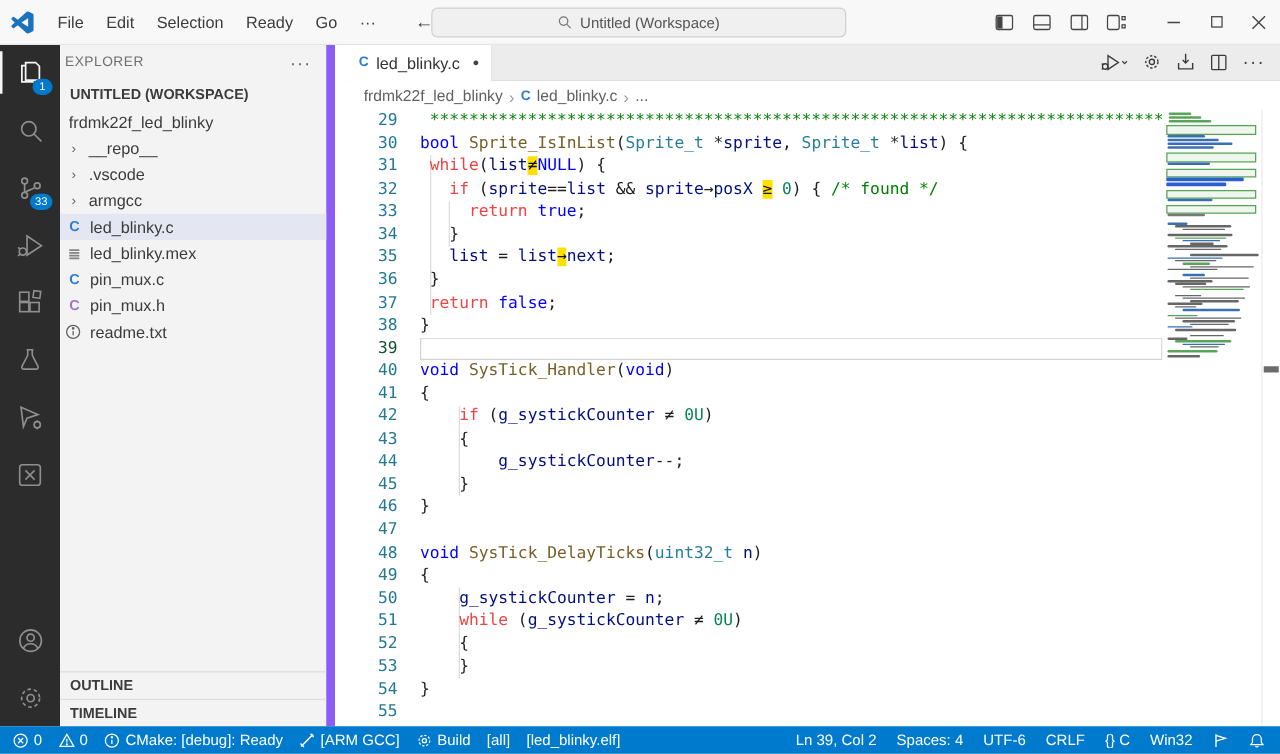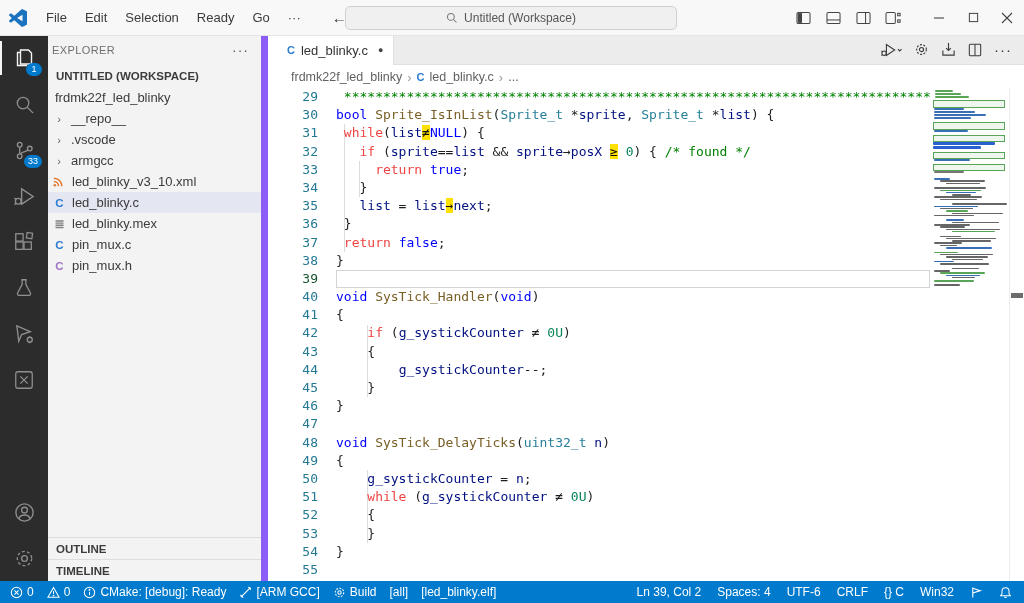--- a/index.html
+++ b/index.html
@@ -255,45 +255,45 @@
         <span>__repo__</span>
       </div>
       <div class="tree-row" style="padding-left: 20px;">
         <span class="tr-chev">›</span>
         <span>.vscode</span>
       </div>
       <div class="tree-row" style="padding-left: 20px;">
         <span class="tr-chev">›</span>
         <span>armgcc</span>
       </div>
-      <div class="tree-row" style="padding-left: 20px;">
-        <span class="tr-icon">
-          <svg width="13" height="13" viewBox="0 0 14 14" fill="none" stroke="#e37933" stroke-width="1.6">
-            <circle cx="3" cy="11" r="1.4" fill="#e37933" stroke="none"></circle>
-            <path d="M2 7a5 5 0 0 1 5 5"></path>
-            <path d="M2 3.4A8.6 8.6 0 0 1 10.6 12"></path>
-          </svg>
-        </span>
-        <span>led_blinky_v3_10.xml</span>
-      </div>
       <div class="tree-row selected" style="padding-left: 20px;">
         <span class="tr-icon ic-c-blue">C</span>
         <span>led_blinky.c</span>
       </div>
       <div class="tree-row" style="padding-left: 20px;">
         <span class="tr-icon ic-mex">≣</span>
         <span>led_blinky.mex</span>
       </div>
       <div class="tree-row" style="padding-left: 20px;">
         <span class="tr-icon ic-c-blue">C</span>
         <span>pin_mux.c</span>
       </div>
       <div class="tree-row" style="padding-left: 20px;">
         <span class="tr-icon ic-c-purple">C</span>
         <span>pin_mux.h</span>
+      </div>
+      <div class="tree-row" style="padding-left: 20px;">
+        <span class="tr-icon">
+          <svg width="13" height="13" viewBox="0 0 14 14" fill="none" stroke="#616161" stroke-width="1.1">
+            <circle cx="7" cy="7" r="5.6"></circle>
+            <line x1="7" y1="6.2" x2="7" y2="10"></line>
+            <circle cx="7" cy="4" r="0.6" fill="#616161"></circle>
+          </svg>
+        </span>
+        <span>readme.txt</span>
       </div>
     </div>
   <div id="sb-bottom">
     <div class="sect-row">
       <span class="chev">›</span>
       <span>OUTLINE</span>
     </div>
     <div class="sect-row">
       <span class="chev">›</span>
       <span>TIMELINE</span>

